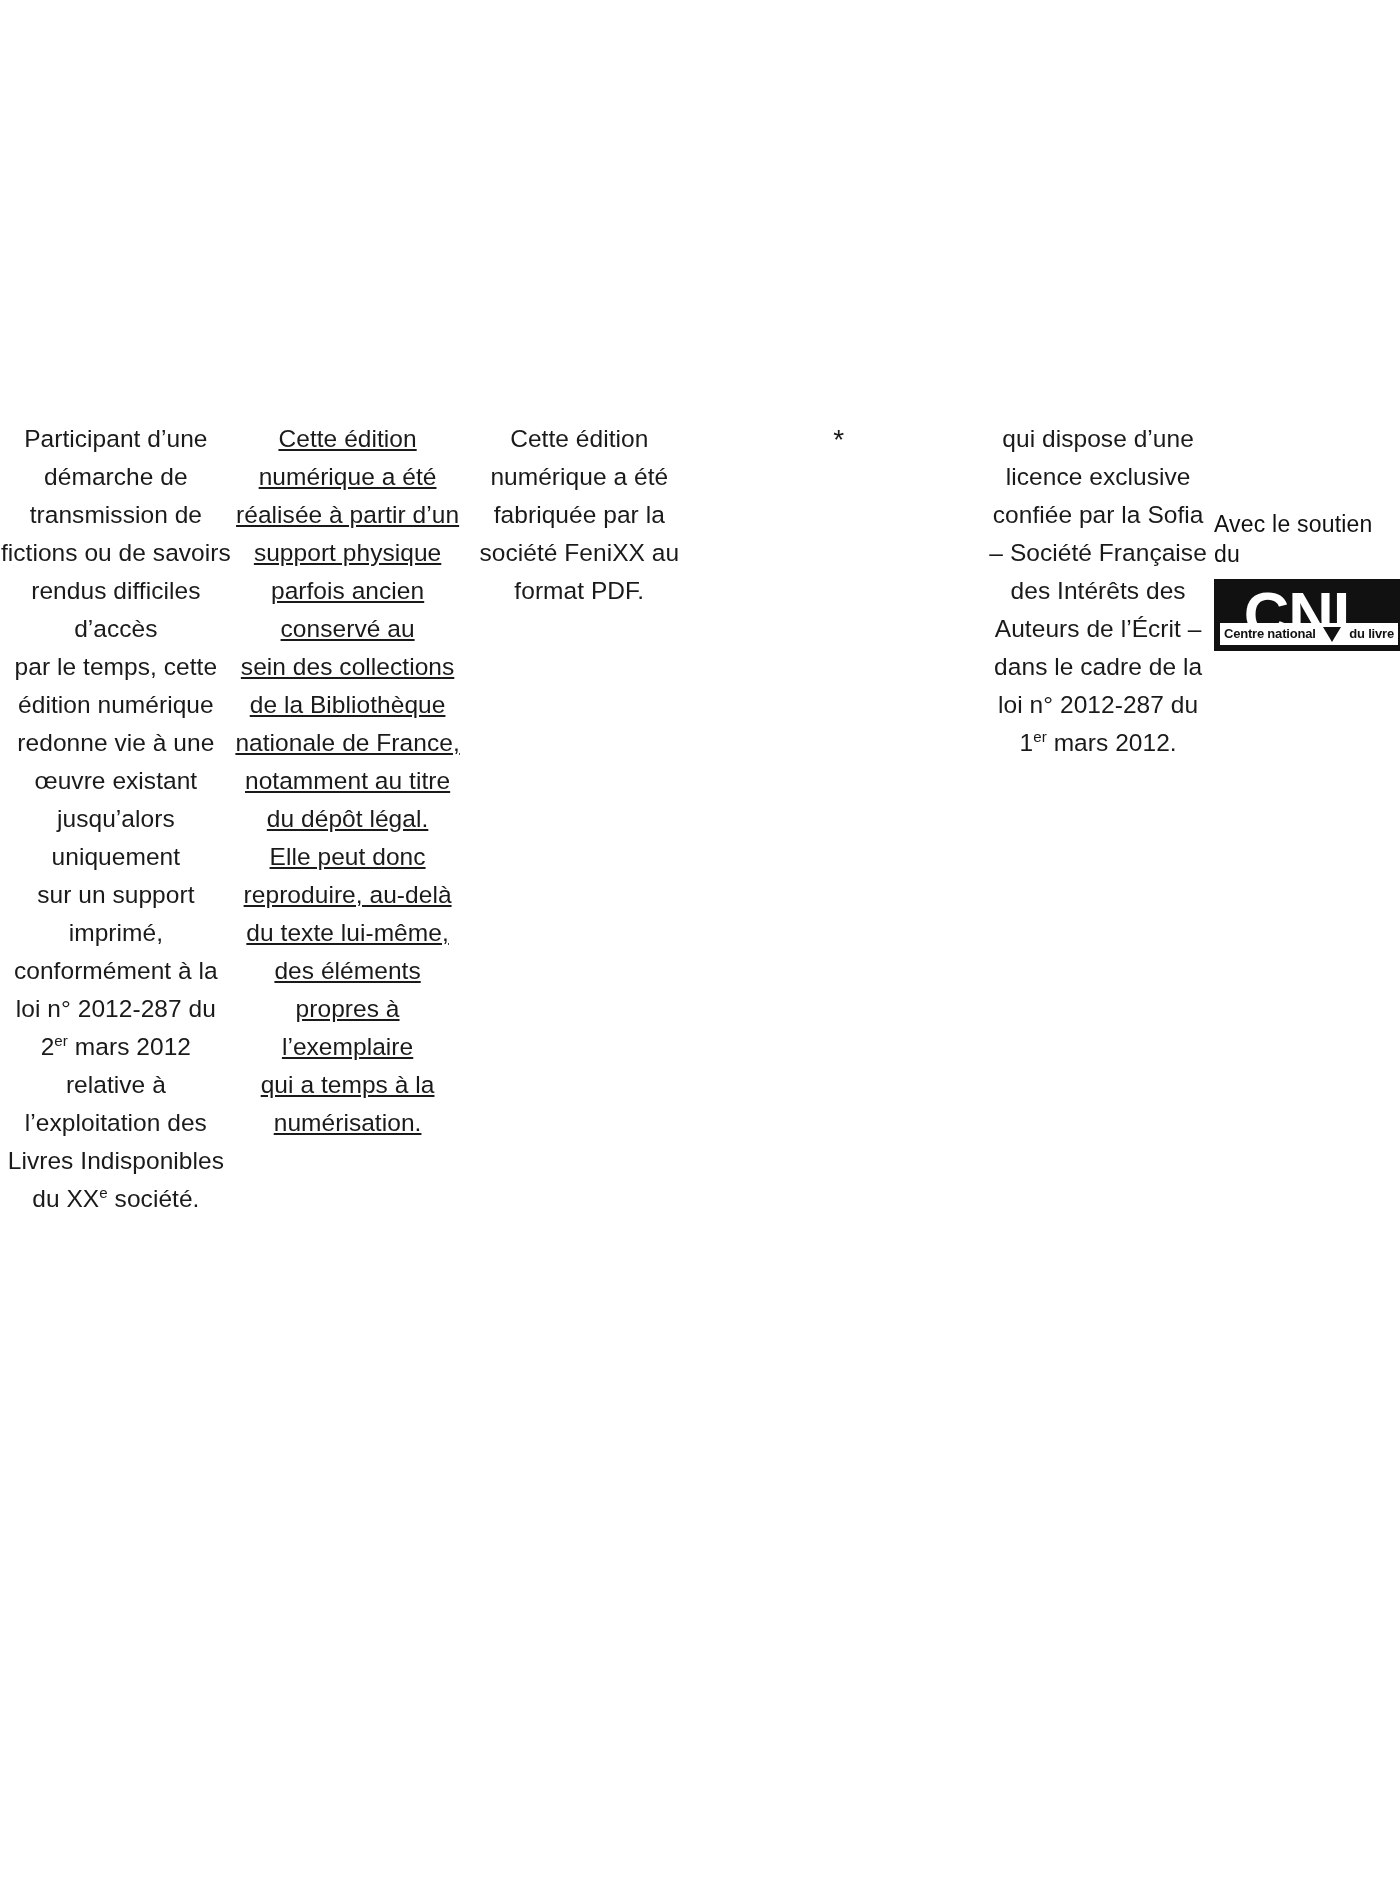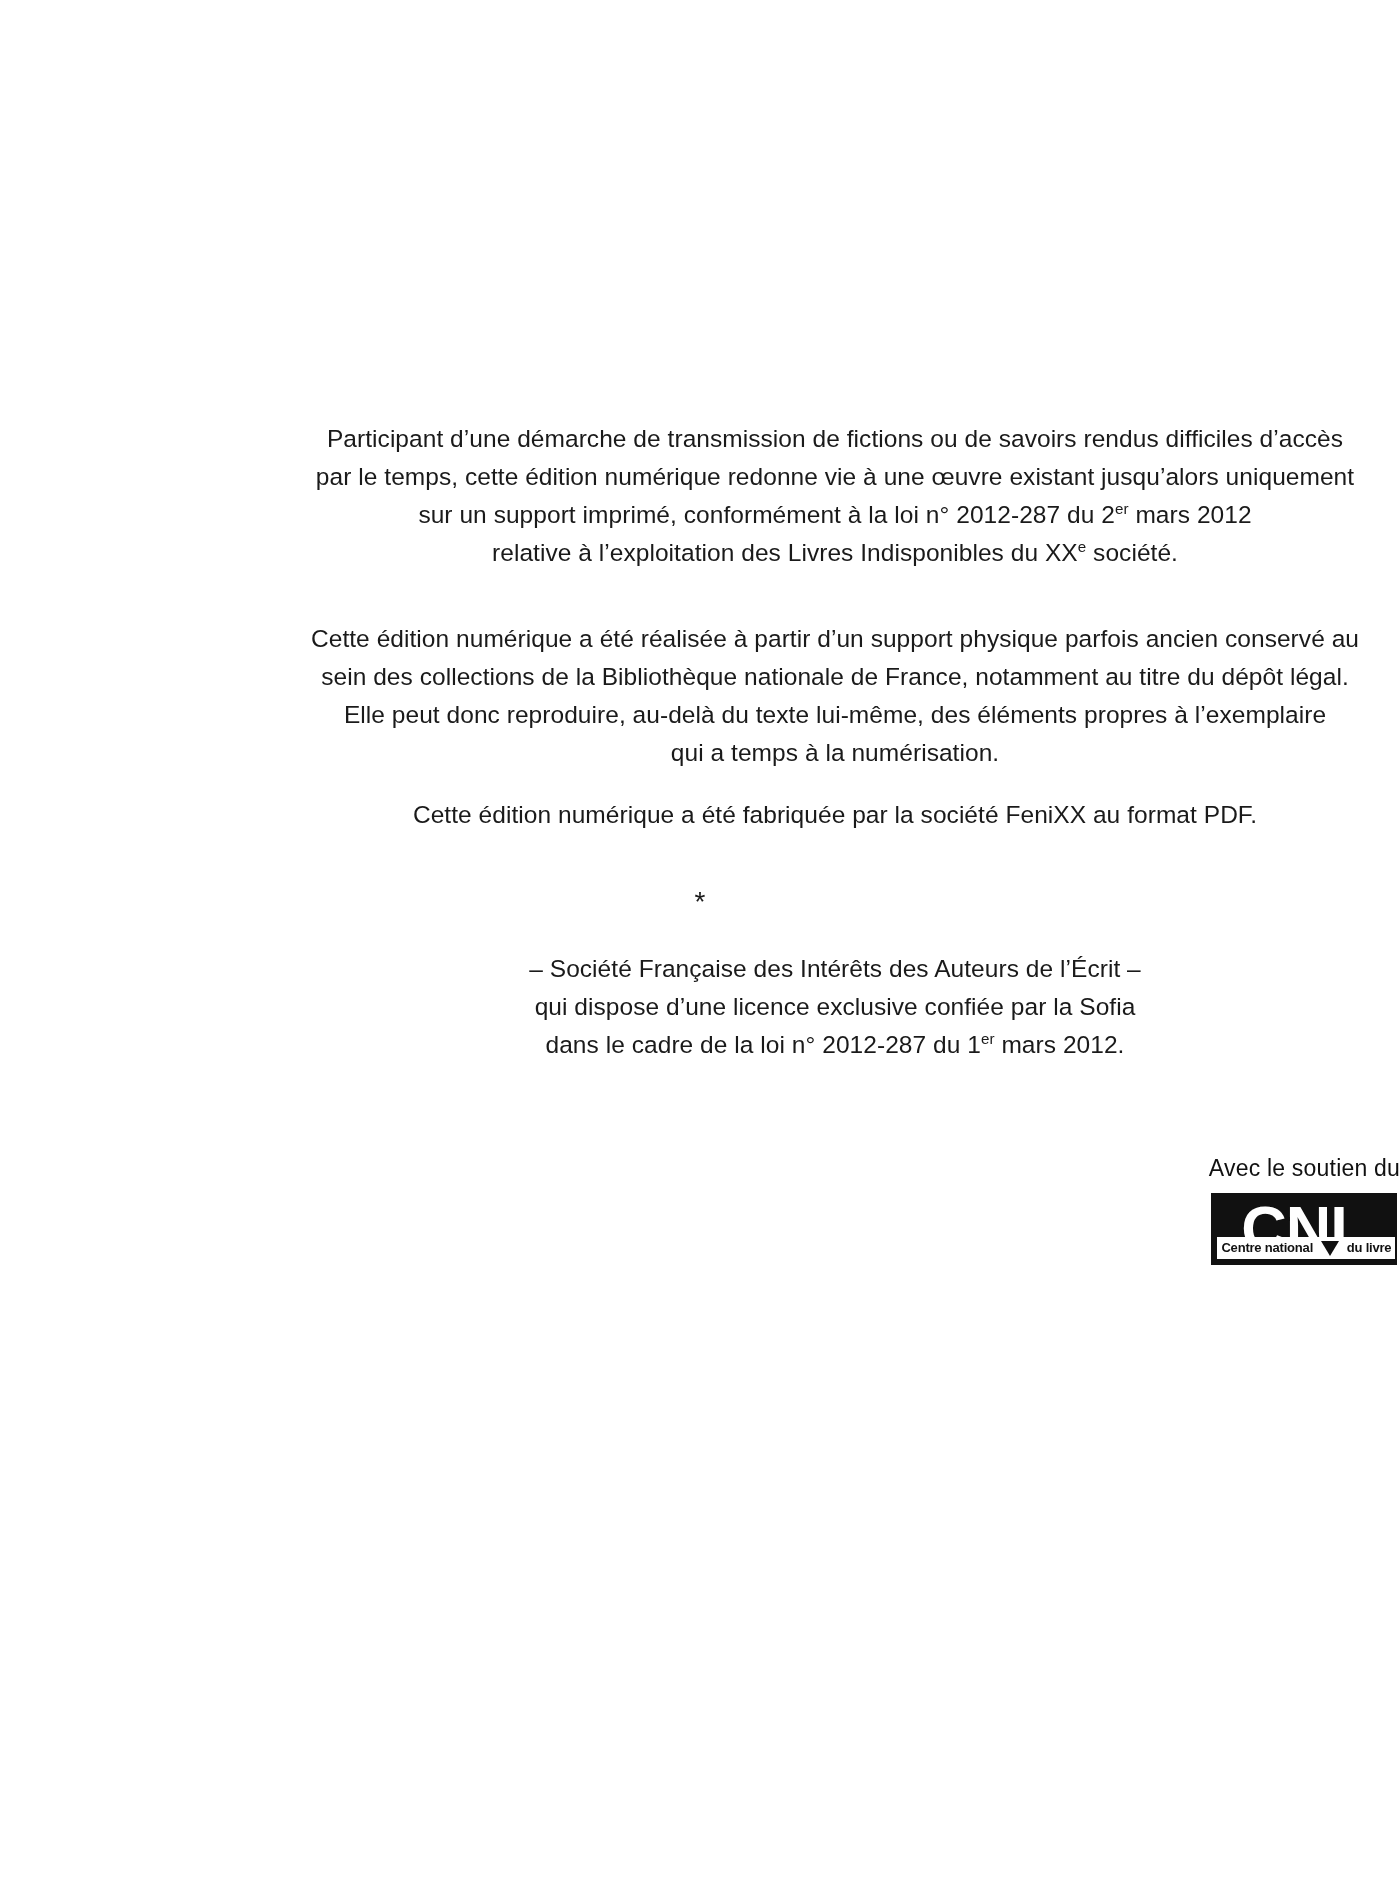--- a/index.html
+++ b/index.html
@@ -23,35 +23,35 @@
     padding: 0;
     position: relative;
   }
 
   .content {
     position: absolute;
     left: 0;
     right: 0;
     top: 420px;
     display: flex;
-    flex-direction: column;
-    align-items: flex-end;
+    flex-direction: row;
+    align-items: flex-start;
   }
 
   .para {
     width: 1130px;
     text-align: center;
     font-size: 24.5px;
     line-height: 38px;
     letter-spacing: 0.05px;
     color: #1a1a1a;
   }
 
   .para-gap-1 { margin-bottom: 48px; }
-  .para-gap-2 { margin-bottom: 24px; }
+  .para-gap-2 { margin-bottom: 24px; text-decoration: underline; }
   .para-gap-3 { margin-bottom: 48px; }
   .para-gap-4 { margin-bottom: 28px; }
 
   .asterisk {
     font-size: 28px;
     line-height: 40px;
     text-align: center;
     width: 100%;
     margin-bottom: 28px;
     color: #1a1a1a;
@@ -158,22 +158,22 @@
     </div>
 
     <div class="para para-gap-3">
       <div>Cette édition numérique a été fabriquée par la société FeniXX au format PDF.</div>
     </div>
 
 
     <div class="asterisk">*</div>
 
     <div class="para">
+      <div>qui dispose d’une licence exclusive confiée par la Sofia</div>
       <div>– Société Française des Intérêts des Auteurs de l’Écrit –</div>
-      <div>qui dispose d’une licence exclusive confiée par la Sofia</div>
       <div>
         <span>dans le cadre de la loi n° 2012-287 du 1</span><sup>er</sup><span> mars 2012.</span>
       </div>
     </div>
 
     <div class="support-block">
       <div class="support-label">Avec le soutien du</div>
       <div class="cnl-logo">
         <div class="cnl-letters">CNL</div>
         <div class="cnl-bottombar">

